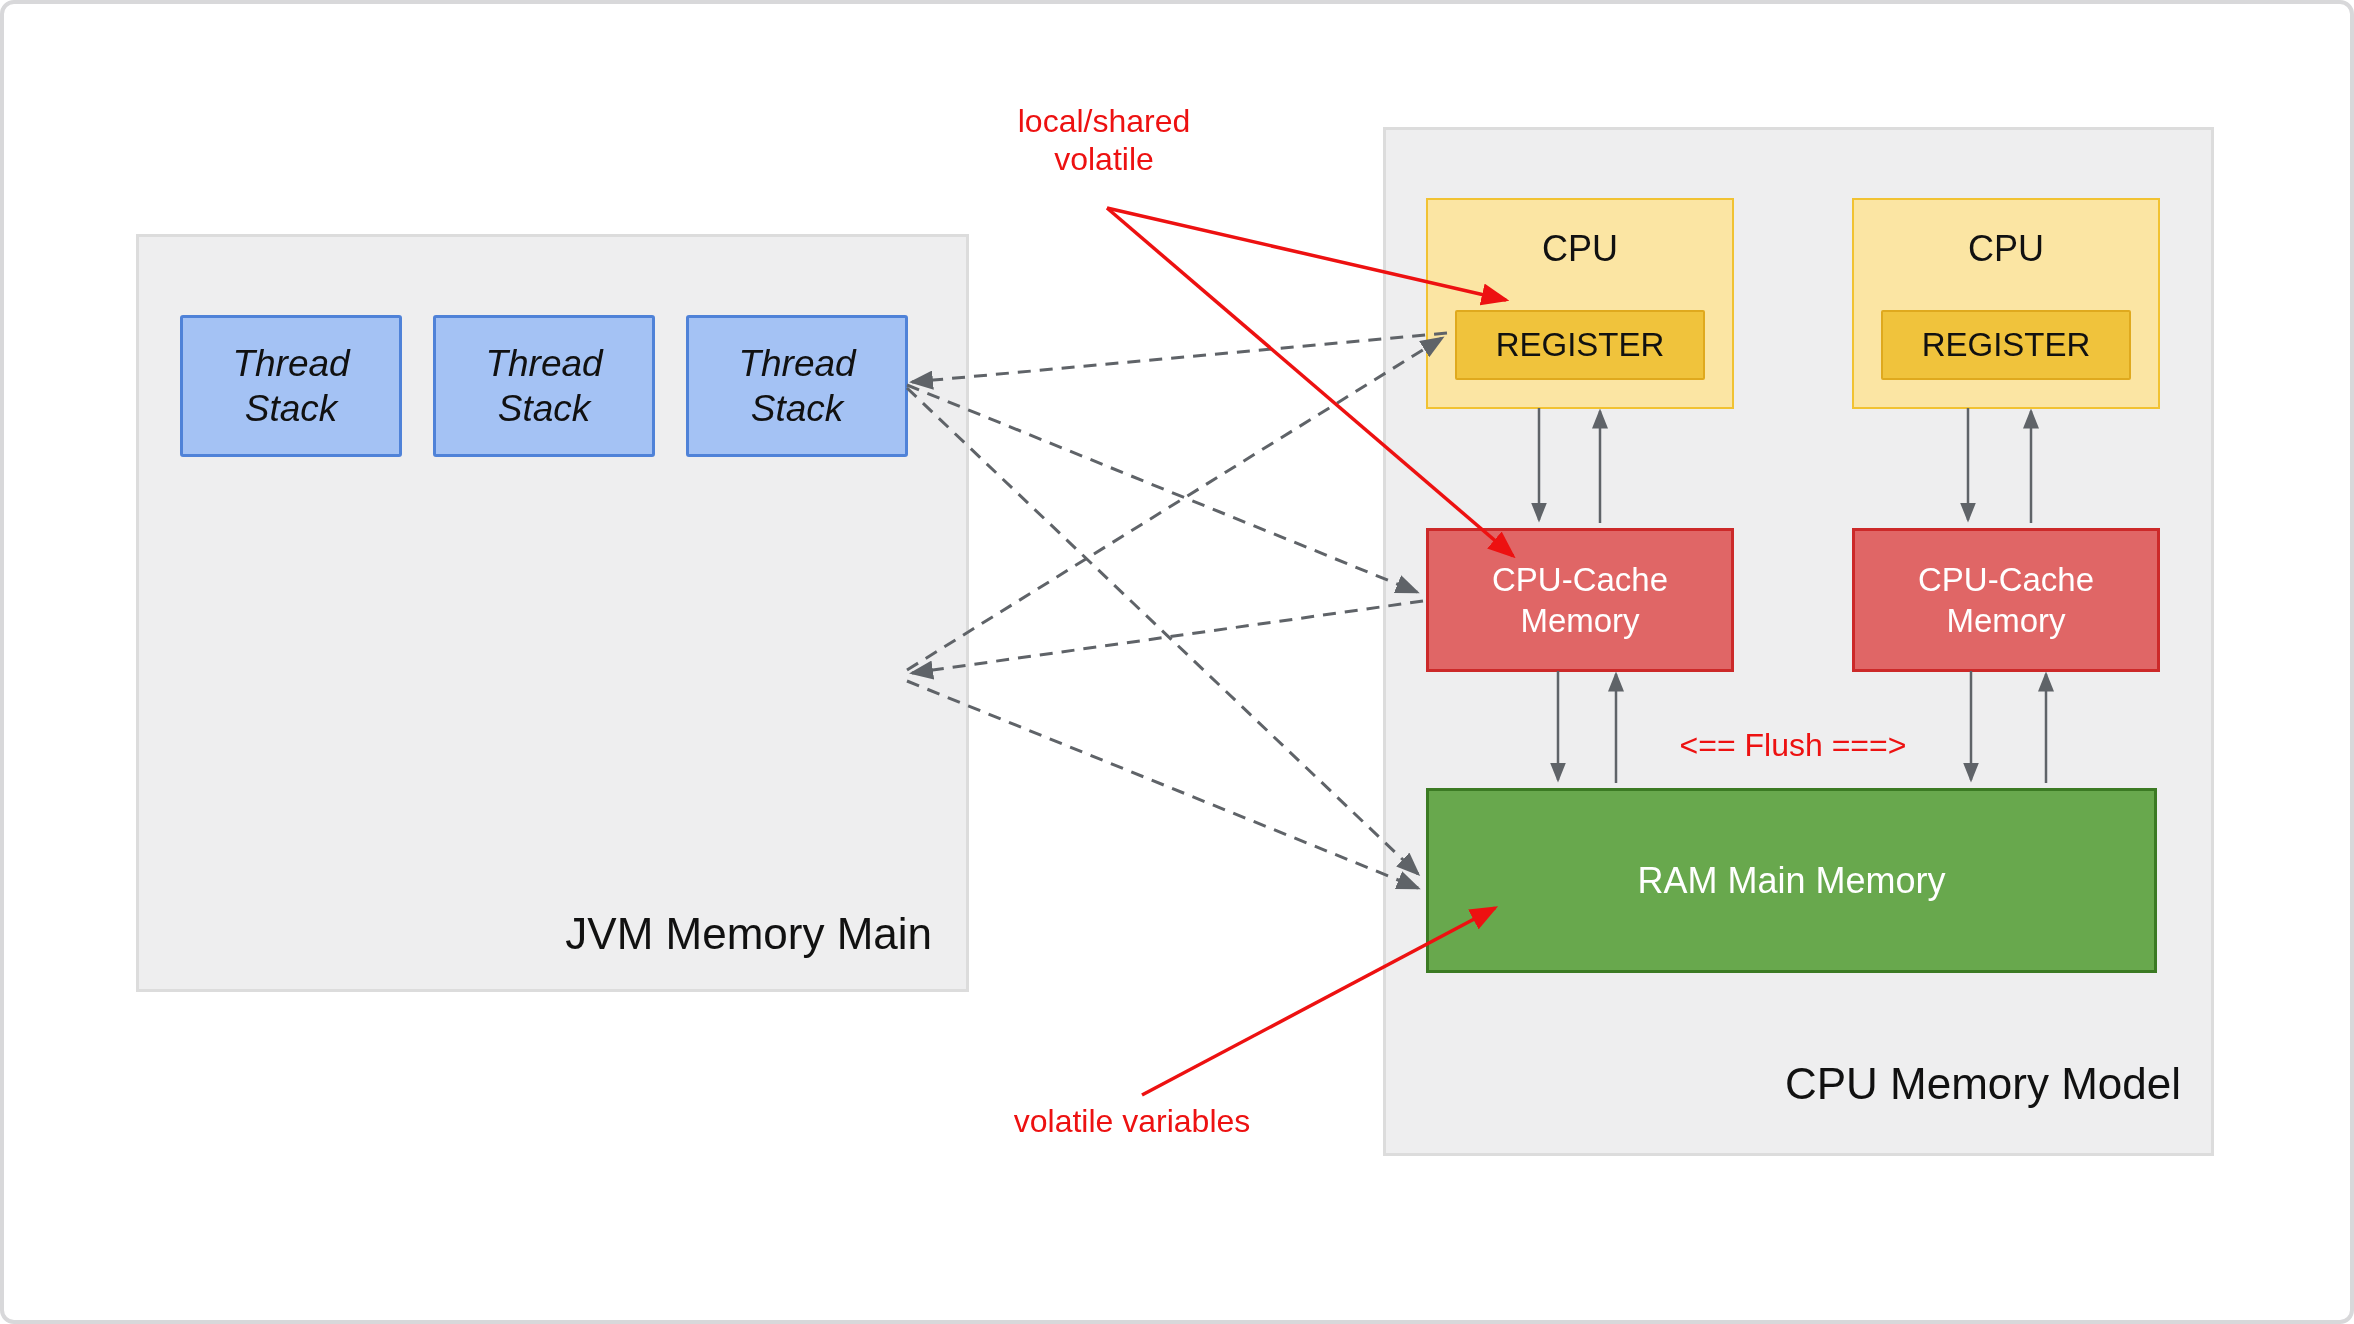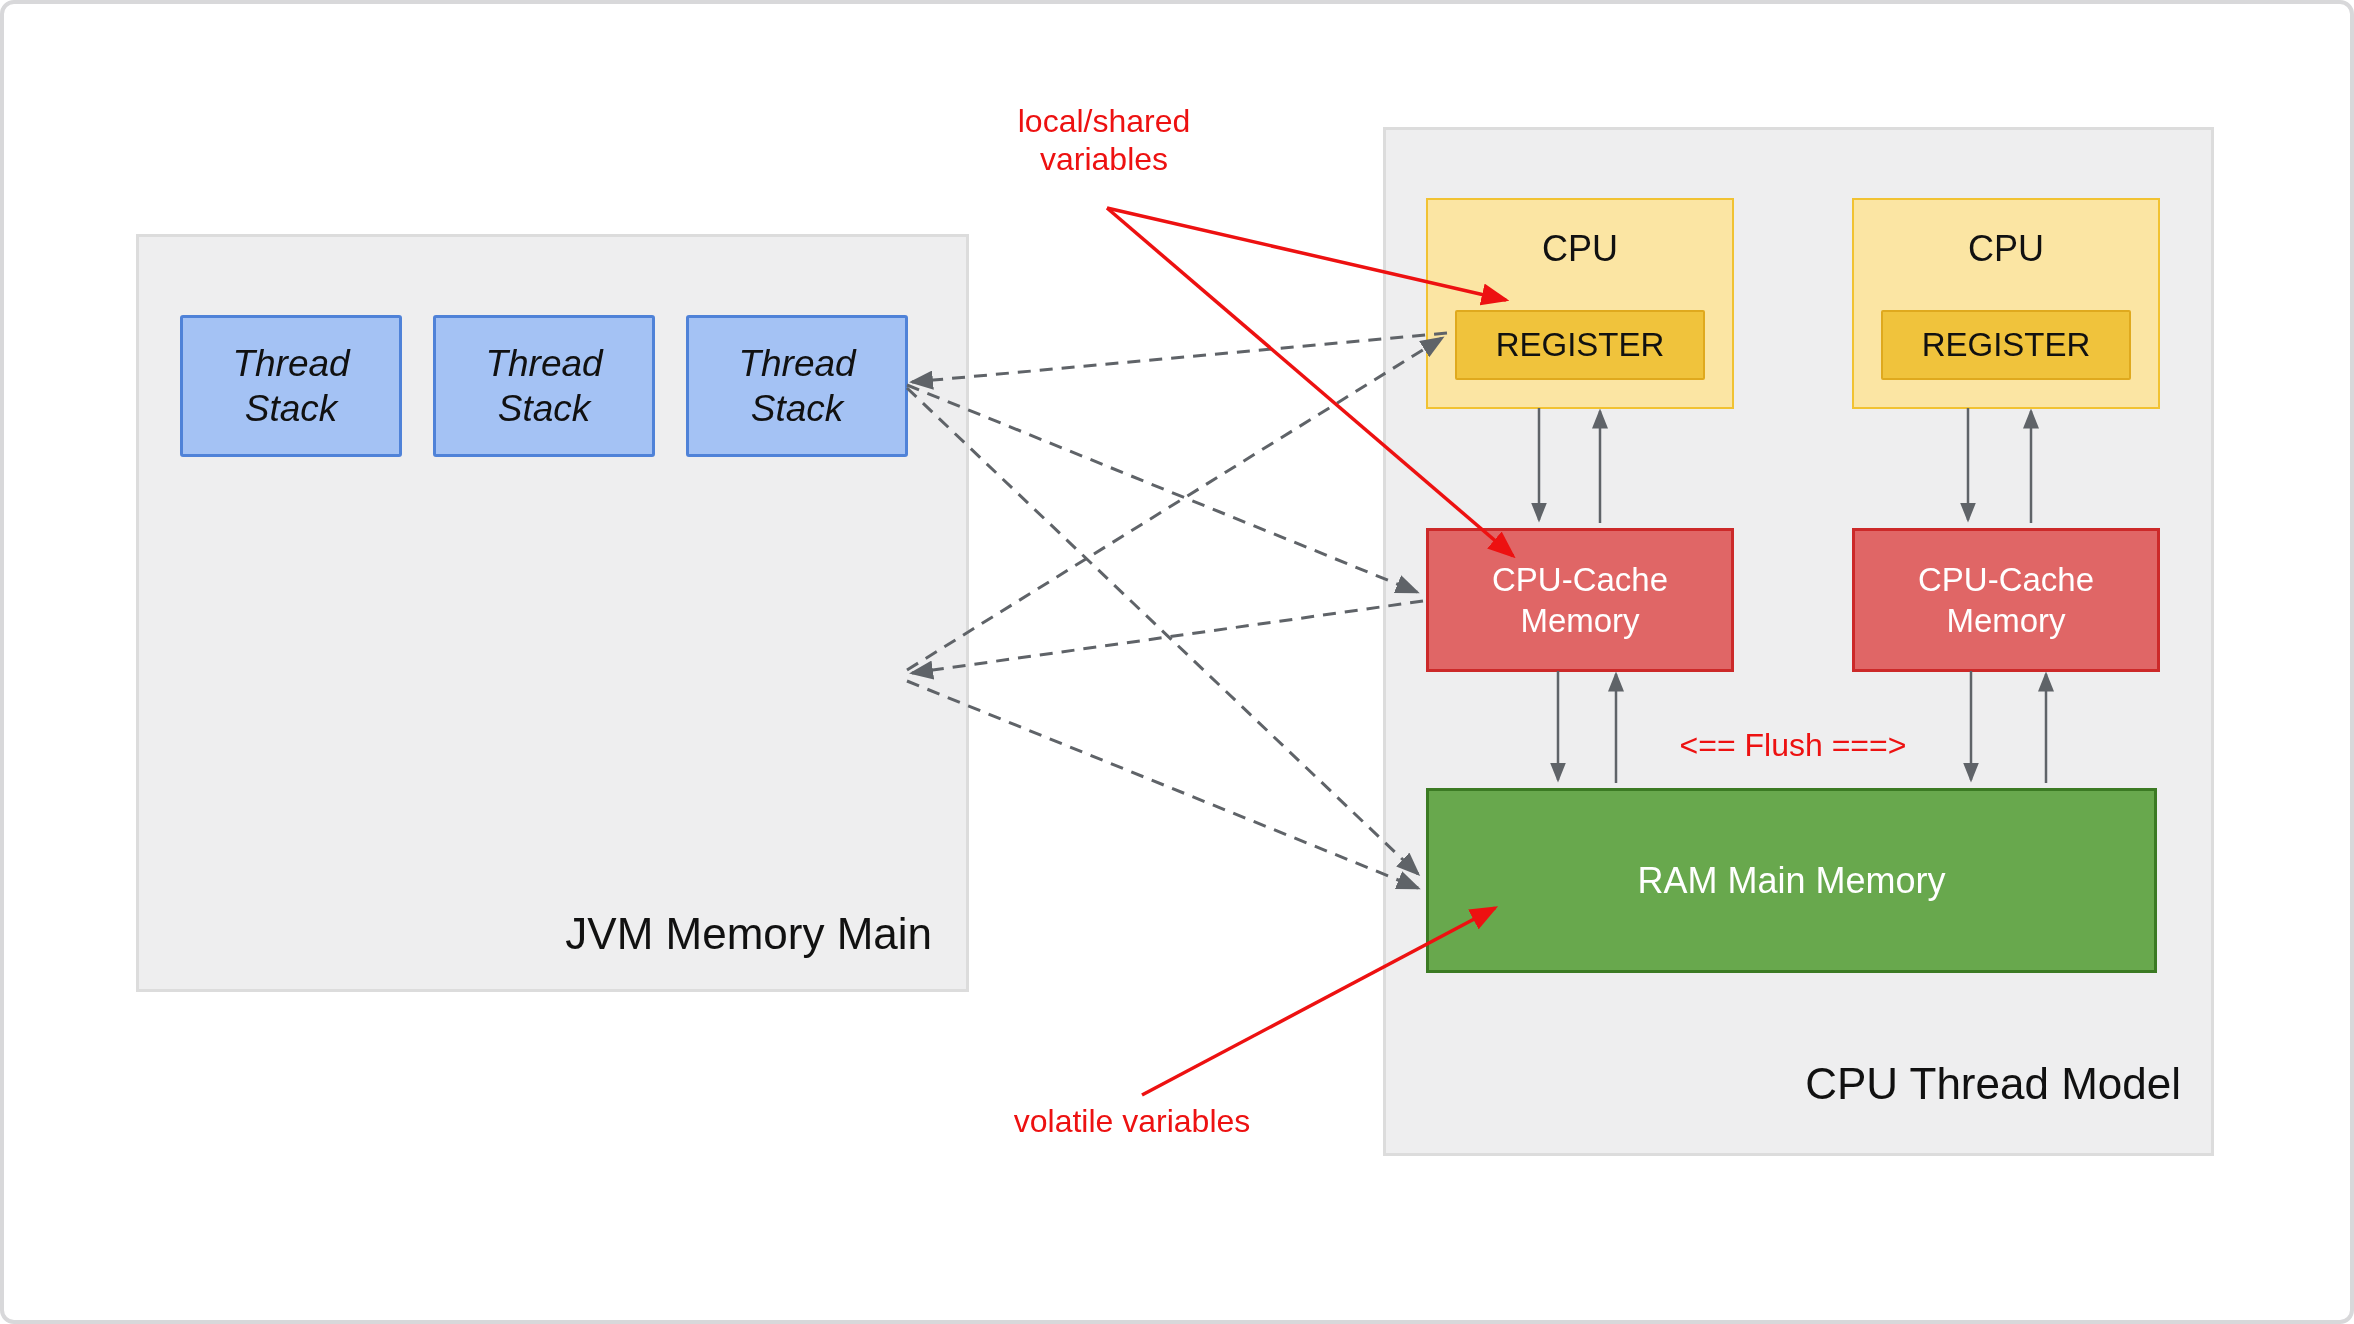--- a/index.html
+++ b/index.html
@@ -120,21 +120,21 @@
       <div class="cpu-label">CPU</div>
       <div class="register">REGISTER</div>
     </div>
     <div class="node cache cache-1">CPU-Cache
 Memory</div>
     <div class="node cache cache-2">CPU-Cache
 Memory</div>
     <div class="node ram">
       <span>RAM Main Memory</span>
     </div>
-    <div class="panel-title">CPU Thread Model</div>
+    <div class="panel-title">CPU Memory Model</div>
   </div>
 
   <svg class="overlay" viewBox="0 0 2354 1324">
     <defs>
       <marker id="headGray" markerWidth="8" markerHeight="6.4" refX="7" refY="3.2" orient="auto">
         <path class="head-gray" d="M0,0 L8,3.2 L0,6.4 Z"></path>
       </marker>
       <marker id="headRed" markerWidth="8" markerHeight="6.4" refX="7" refY="3.2" orient="auto">
         <path class="head-red" d="M0,0 L8,3.2 L0,6.4 Z"></path>
       </marker>
@@ -161,17 +161,17 @@
     </g>
 
     <g>
       <line class="red-arrow" x1="1103" y1="204" x2="1502" y2="296" marker-end="url(#headRed)"></line>
       <line class="red-arrow" x1="1103" y1="204" x2="1509" y2="552" marker-end="url(#headRed)"></line>
       <line class="red-arrow" x1="1138" y1="1091" x2="1491" y2="904" marker-end="url(#headRed)"></line>
     </g>
   </svg>
 
   <div class="red-label label-local-shared">local/shared
-variables</div>
+volatile</div>
   <div class="red-label label-volatile">volatile variables</div>
   <div class="red-label label-flush">&lt;== Flush ===&gt;</div>
 
 </div>
 
 </body></html>

